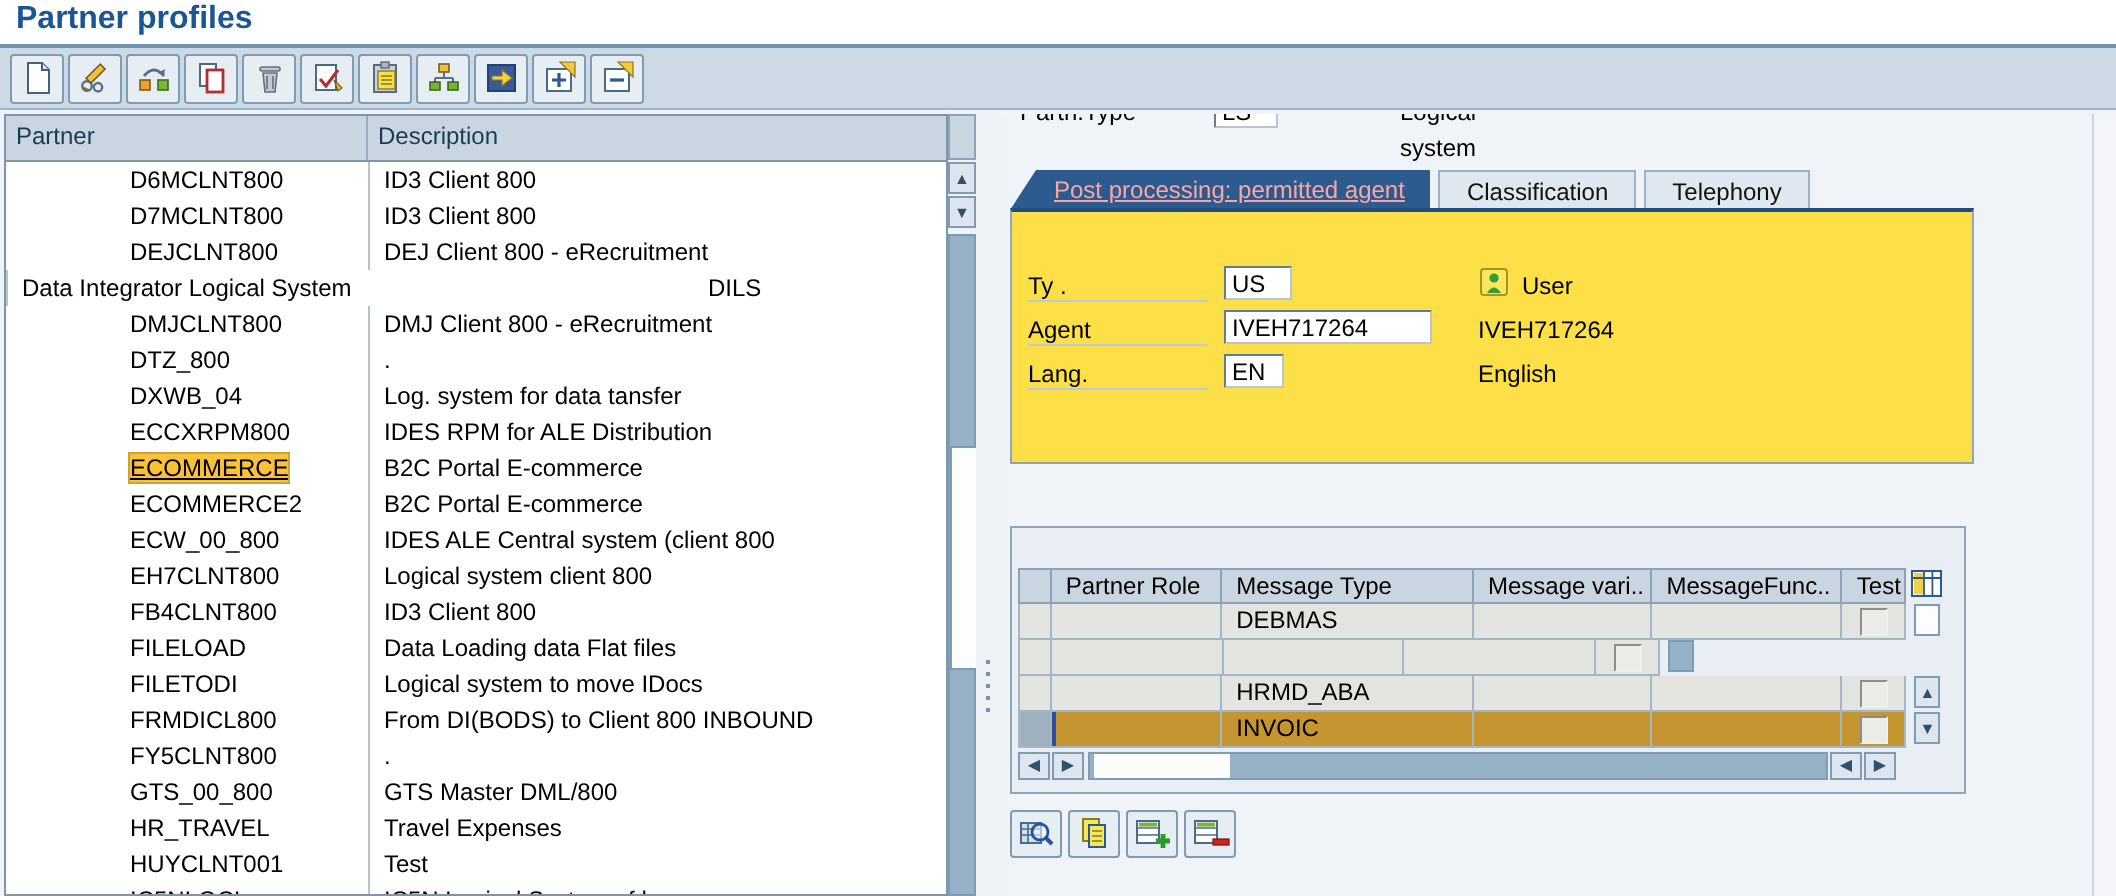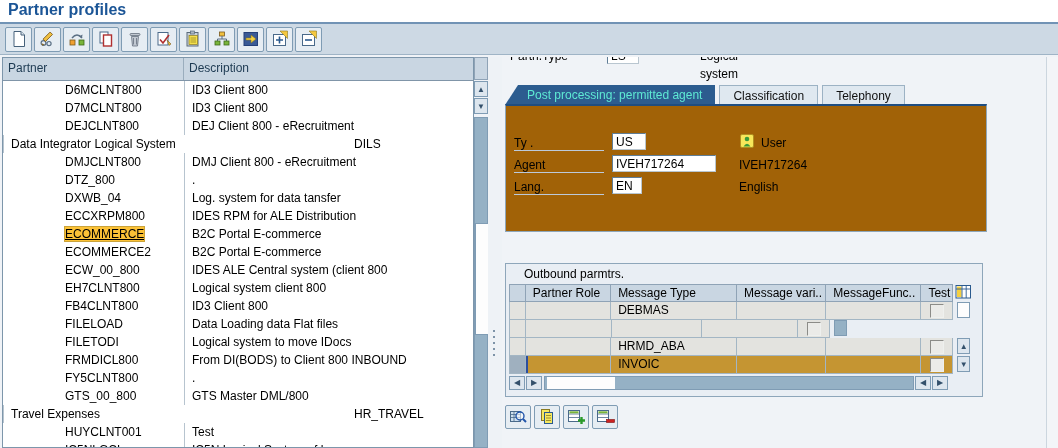--- a/index.html
+++ b/index.html
@@ -55,25 +55,25 @@
   .cutrow .box{position:absolute;left:104px;top:0;width:32px;}
   .cutrow .dsc{position:absolute;left:197px;}
 
   .sunken{background:#ffffff;border:1px solid;border-color:#5f7d96 #b9c6d0 #b9c6d0 #5f7d96;
           font-family:"Liberation Sans",sans-serif;font-size:12px;height:17px;box-sizing:border-box;
           padding:0 3px;}
 
   
   .tabs{position:absolute;left:2px;top:27px;height:21px;display:flex;align-items:flex-end;}
   .tab{height:20px;line-height:20px;padding:0 13px;margin-right:4px;box-sizing:border-box;}
-  .tab.active{background:#2c5c8f;color:#5eead4;padding-left:22px;
-              clip-path:polygon(13px 0,100% 0,100% 100%,0 100%);}
+  .tab.active{background:#2c5c8f;color:#fca5a5;padding-left:22px;
+              clip-path:polygon(13px 0,100% 0,100% 100%,0 100%);text-decoration:underline;}
   .tab.inactive{background:#dfe8f0;border:1px solid #9cb2c4;border-bottom:none;color:#111;}
 
-  .tabpanel{position:absolute;left:2px;top:47px;width:482px;height:128px;background:#a16207;
+  .tabpanel{position:absolute;left:2px;top:47px;width:482px;height:128px;background:#fde047;
             border:1px solid #8ea6ba;border-top:2px solid #1f4d80;box-sizing:border-box;}
   .frow{position:absolute;left:8px;height:20px;line-height:18px;}
   .frow .flab{position:absolute;left:0;top:2px;width:90px;border-bottom:1px solid #bccadB;height:17px;box-sizing:border-box;}
   .frow .fin{position:absolute;left:98px;top:1px;}
   .frow .fecho{position:absolute;left:225px;top:2px;white-space:nowrap;}
   .frow .ficon{position:absolute;left:225px;top:1px;}
   .frow .fecho2{position:absolute;left:247px;top:2px;}
 
   
   .obpanel{position:absolute;left:2px;top:206px;width:478px;height:134px;background:#e9eef4;
@@ -282,22 +282,22 @@
         </div>
         <div class="lrow">
           <div class="lcell pcell"><span>FY5CLNT800</span></div>
           <div class="lcell dcell">.</div>
         </div>
         <div class="lrow">
           <div class="lcell pcell"><span>GTS_00_800</span></div>
           <div class="lcell dcell">GTS Master DML/800</div>
         </div>
         <div class="lrow">
+          <div class="lcell pcell"><span>HR_TRAVEL</span></div>
           <div class="lcell dcell">Travel Expenses</div>
-          <div class="lcell pcell"><span>HR_TRAVEL</span></div>
         </div>
         <div class="lrow">
           <div class="lcell pcell"><span>HUYCLNT001</span></div>
           <div class="lcell dcell">Test</div>
         </div>
         <div class="lrow">
           <div class="lcell pcell"><span>IC5NLGCL</span></div>
           <div class="lcell dcell">IC5N Logical System of hm</div>
         </div>
       </div>
@@ -355,21 +355,20 @@
         <span class="fecho">IVEH717264</span>
       </div>
       <div class="frow" style="top:70px;width:460px;">
         <span class="flab">Lang.</span>
         <input class="fin sunken" style="width: 30px;" readonly="" value="EN">
         <span class="fecho">English</span>
       </div>
     </div>
 
     <div class="obpanel">
-      <div class="obtitle">Outbound parmtrs.</div>
       <div class="obtable">
         <div class="obrowline">
           <div class="obhcell c0"></div>
           <div class="obhcell c1">Partner Role</div>
           <div class="obhcell c2">Message Type</div>
           <div class="obhcell c3">Message vari..</div>
           <div class="obhcell c4">MessageFunc..</div>
           <div class="obhcell c5">Test</div>
           <div class="c6" style="height:18px;">
             <svg width="17" height="16">

